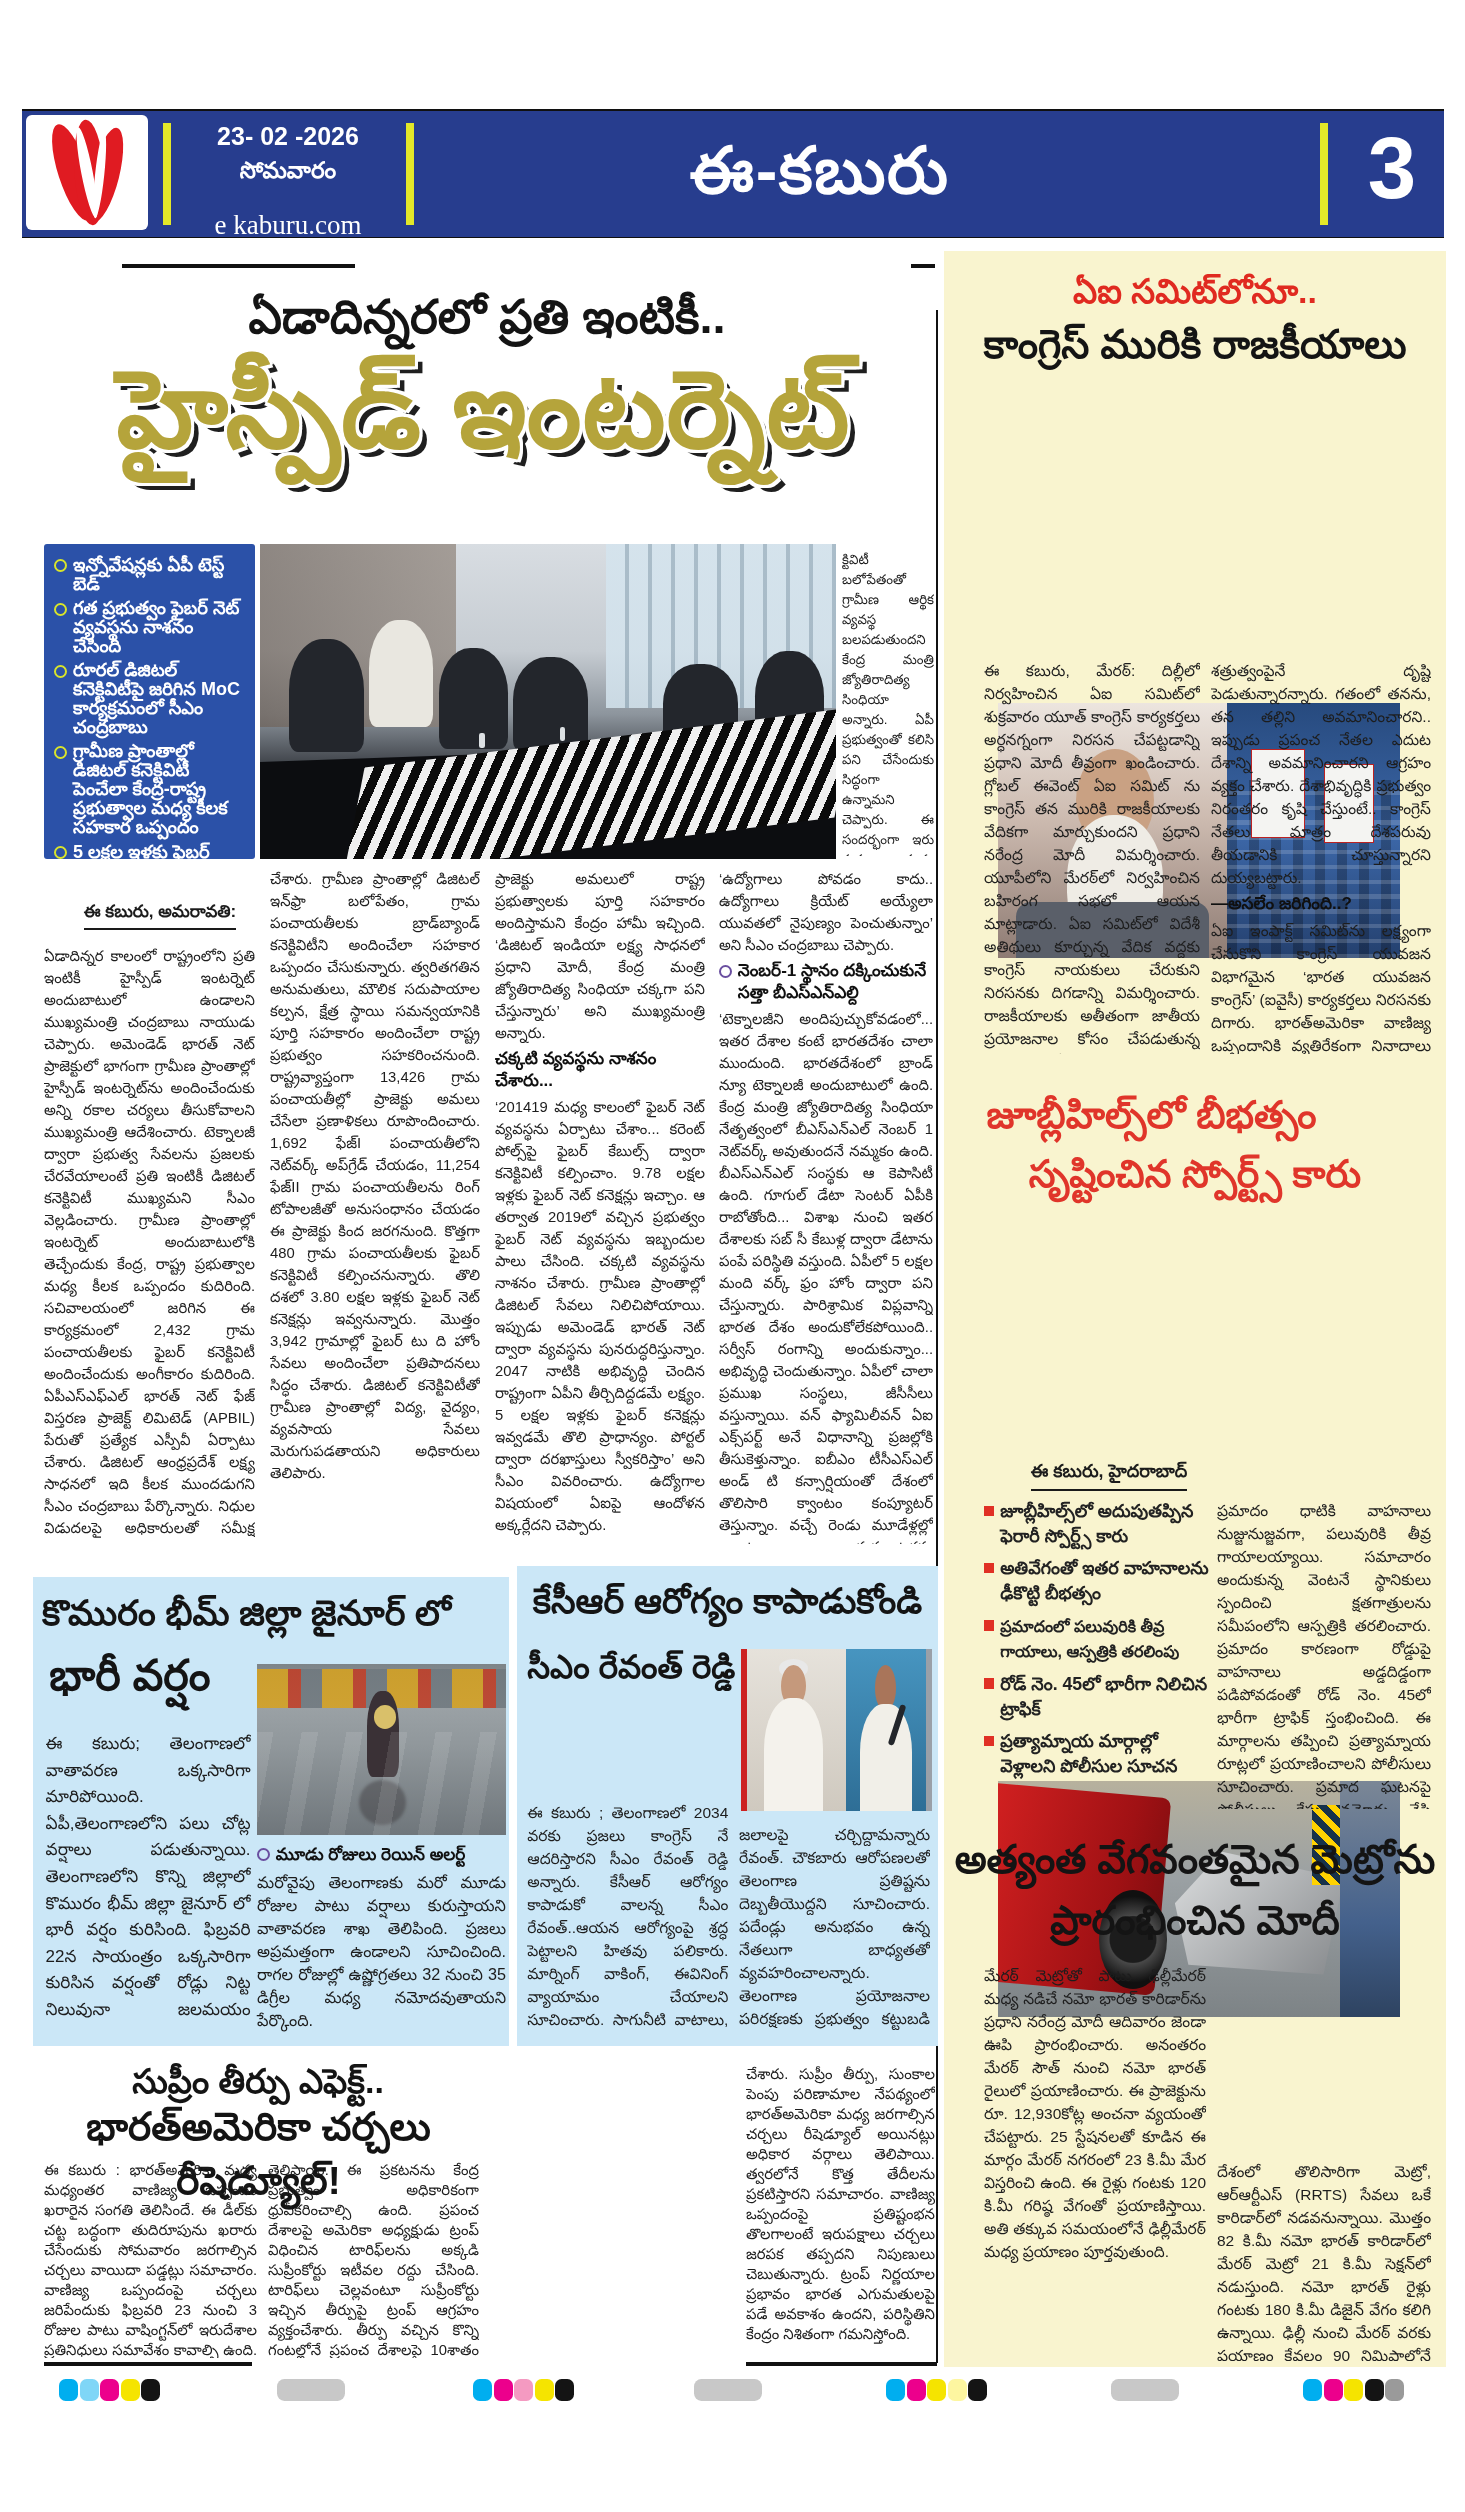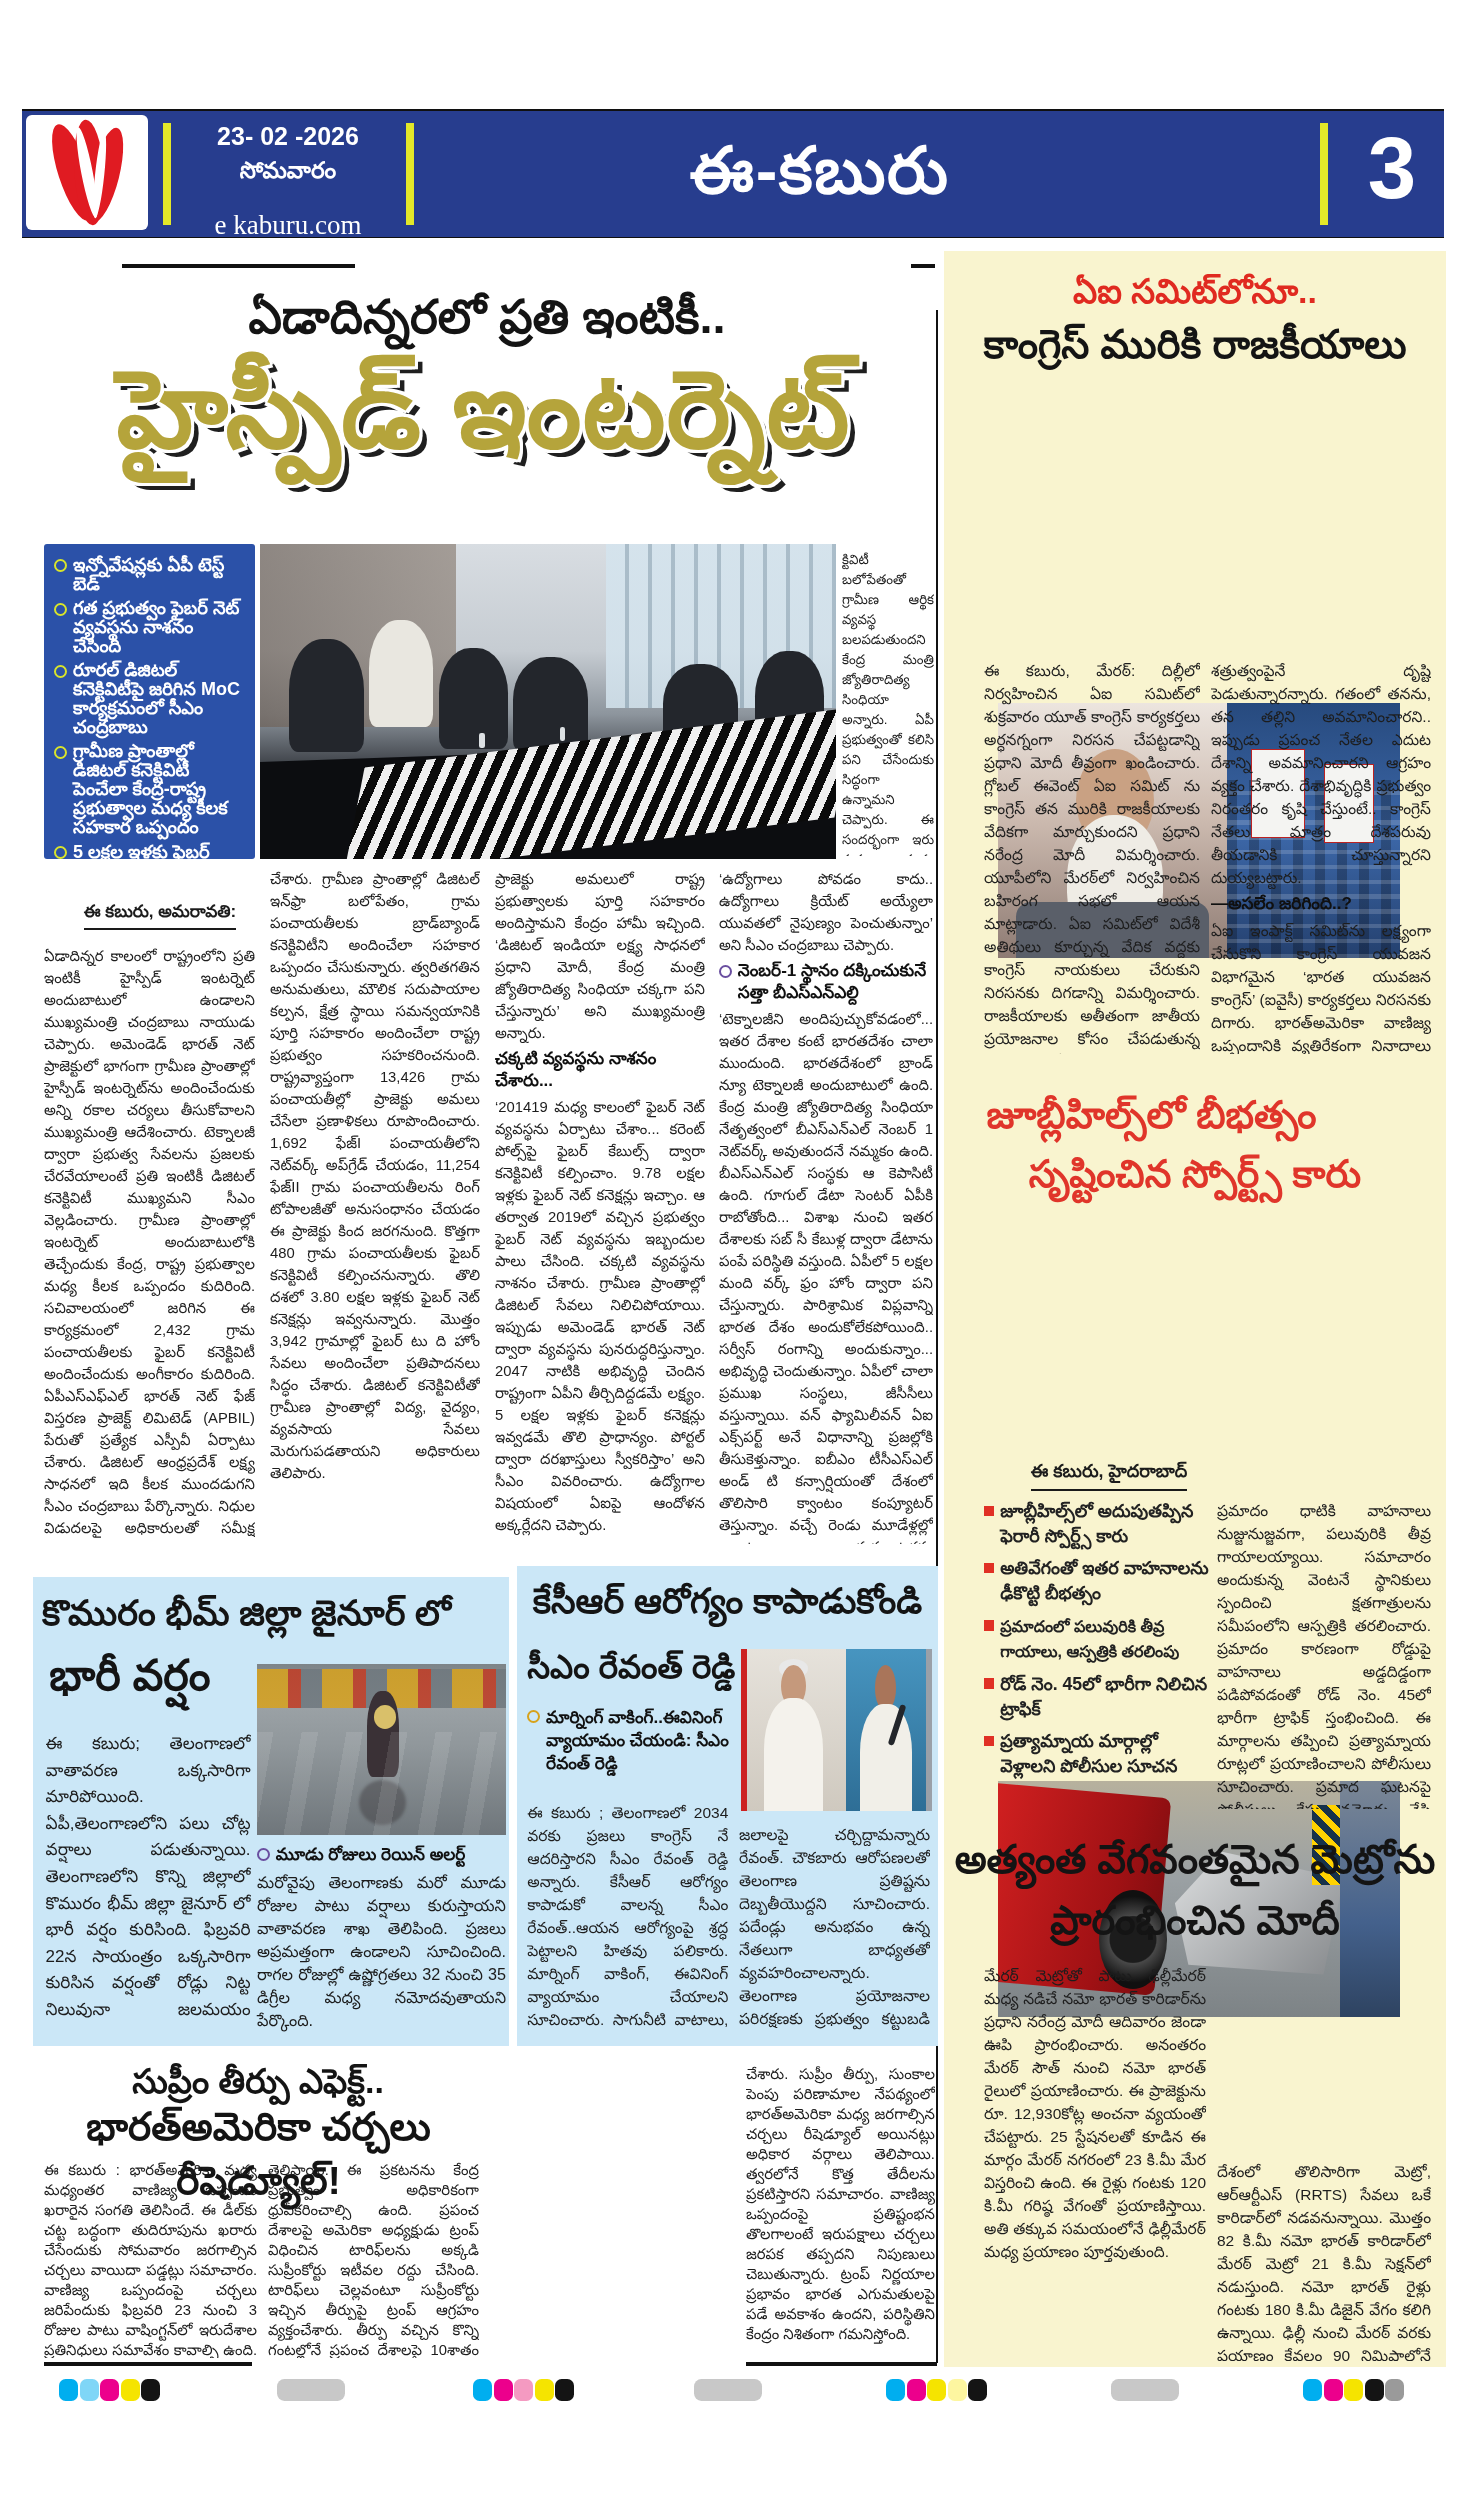--- a/index.html
+++ b/index.html
@@ -312,26 +312,20 @@
         <div class="kc-head abs"></div>
         <div class="kc-man abs"></div>
       </div>
       <div class="kc-divider" style="width:3%;height:100%;"></div>
       <div class="ph-kcr-r" style="position:relative;width:42%;height:100%;">
         <div class="rv-head abs"></div>
         <div class="rv-man abs"></div>
         <div class="rv-mic abs"></div>
       </div>
     </div>
-    <div class="abs" style="left:10.3px;top:140px;width:207px;">
-      <div class="hl-item" style="color:#111;font-size:17px;line-height:23px;">
-        <span class="ring" style="border-color:#d7a21b;"></span>
-        <span class="b">మార్నింగ్ వాకింగ్..ఈవినింగ్ వ్యాయామం చేయండి: సీఎం రేవంత్ రెడ్డి</span>
-      </div>
-    </div>
     <div class="abs jus bodytxt2 colclip" style="left:10.3px;top:235px;width:201px;height:230px;">ఈ కబురు ; తెలంగాణలో 2034 వరకు ప్రజలు కాంగ్రెస్ నే ఆదరిస్తారని సీఎం రేవంత్ రెడ్డి అన్నారు. కేసీఆర్ ఆరోగ్యం కాపాడుకో వాలన్న సీఎం రేవంత్..ఆయన ఆరోగ్యంపై శ్రద్ధ పెట్టాలని హితవు పలికారు. మార్నింగ్ వాకింగ్, ఈవినింగ్ వ్యాయామం చేయాలని సూచించారు. సాగునీటి వాటాలు, నిధుల అంశాలపై ఎక్కడైనా బహిరంగ చర్చకు సిద్ధమని కేటీఆర్, హరీశ్ లకు సవాల్ విసిరారు. ఎన్నికల హామీల అమలుపై ఎవరితోనైనా చర్చకు సిద్ధమన్నారు. గోదావరి, కృష్ణా</div>
     <div class="abs jus bodytxt2 colclip" style="left:222px;top:257px;width:191px;height:208px;">జలాలపై చర్చిద్దామన్నారు రేవంత్. చౌకబారు ఆరోపణలతో తెలంగాణ ప్రతిష్టను దెబ్బతీయొద్దని సూచించారు. పదేండ్లు అనుభవం ఉన్న నేతలుగా బాధ్యతతో వ్యవహరించాలన్నారు. తెలంగాణ ప్రయోజనాల పరిరక్షణకు ప్రభుత్వం కట్టుబడి ఉందని, ఎవరెన్ని కుట్రలు చేసినా అభివృద్ధి ఆగదని స్పష్టం చేశారు.</div>
   </div>
 
   <div>
     <div class="abs ctr trade-kick" style="left:44px;top:2062px;width:428px;">సుప్రీం తీర్పు ఎఫెక్ట్..</div>
     <div class="abs ctr trade-head" style="left:29.5px;top:2105px;width:458px;">భారత్అమెరికా చర్చలు రీషెడ్యూల్!</div>
     <div class="abs jus tradetxt colclip" style="left:44px;top:2160px;width:213px;height:198px;">ఈ కబురు : భారత్అమెరికా మధ్య మధ్యంతర వాణిజ్య ఒప్పందం ఖరారైన సంగతి తెలిసిందే. ఈ డీల్‌కు చట్ట బద్ధంగా తుదిరూపును ఖరారు చేసేందుకు సోమవారం జరగాల్సిన చర్చలు వాయిదా పడ్డట్లు సమాచారం. వాణిజ్య ఒప్పందంపై చర్చలు జరిపేందుకు ఫిబ్రవరి 23 నుంచి 3 రోజుల పాటు వాషింగ్టన్‌లో ఇరుదేశాల ప్రతినిధులు సమావేశం కావాల్సి ఉంది. కాగా ప్రపంచ దేశాలపై ట్రంప్ విధించిన సుంకాలు చెల్లవంటూ అమెరికా సుప్రీంకోర్టు ఇటీవల ఇచ్చిన తీర్పు నేపథ్యం</div>
     <div class="abs jus tradetxt colclip" style="left:268px;top:2160px;width:211px;height:198px;">తెలిపాయి. ఈ ప్రకటనను కేంద్ర ప్రభుత్వం అధికారికంగా ధ్రువీకరించాల్సి ఉంది. ప్రపంచ దేశాలపై అమెరికా అధ్యక్షుడు ట్రంప్ విధించిన టారిఫ్‌లను అక్కడి సుప్రీంకోర్టు ఇటీవల రద్దు చేసింది. టారిఫ్‌లు చెల్లవంటూ సుప్రీంకోర్టు ఇచ్చిన తీర్పుపై ట్రంప్ ఆగ్రహం వ్యక్తంచేశారు. తీర్పు వచ్చిన కొన్ని గంటల్లోనే ప్రపంచ దేశాలపై 10శాతం సుంకాలు విధించిన ఆయన.. తాజాగా వాటిని 15శాతానికి పెంచుతున్నట్లు ప్రకటించారు. ఇవి తక్షణమే అమల్లోకి వస్తాయని స్పష్టం</div>
 

